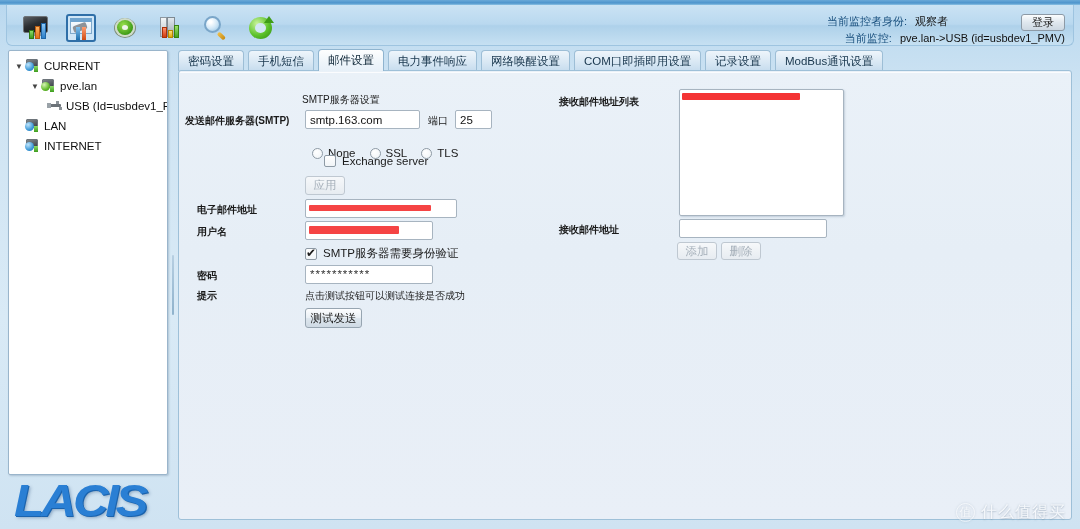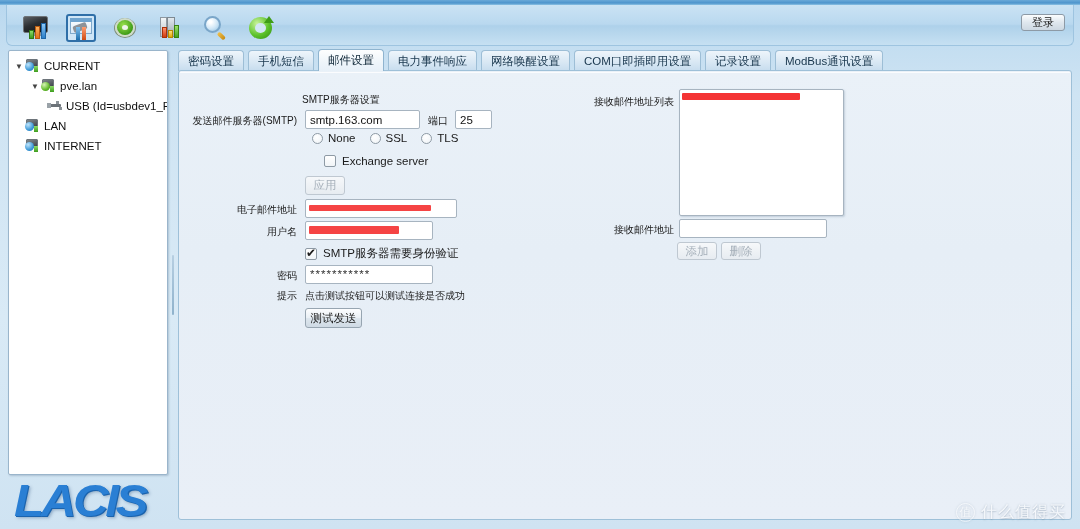--- a/index.html
+++ b/index.html
@@ -149,33 +149,33 @@
   .content {
     position:absolute; left:178px; top:70px; width:894px; height:450px;
     background:linear-gradient(180deg,#eaf1f8 0%, #e6eef6 40%, #e9eff7 100%);
     border:1px solid #9ec0d8; border-radius:3px;
   }
   .content::after {
     content:""; position:absolute; left:1px; top:1px; right:1px; height:1px; background:rgba(255,255,255,.8);
   }
 
   .lbl { position:absolute; font-size:10px; color:#1a1a1a; white-space:nowrap; }
-  .lbl.r { text-align:right; }
+  .lbl.r { text-align:left;font-weight:bold; }
 
   .txt {
     position:absolute; height:19px;
     background:#ffffff; border:1px solid #a7b4c0; border-radius:2px;
     font-size:11.5px; color:#111; padding:0 4px; line-height:17px;
     font-family:"Liberation Sans", sans-serif;
   }
   .txt.ro { background:#ffffff; }
   .redact { position:absolute; height:6px; background:#f43434; border-radius:1px; opacity:.92; }
 
   .radio-row { position:absolute; display:flex; align-items:center; gap:6px; }
-  .radio { display:flex; align-items:center; gap:5px; cursor:pointer; font-size:11.5px; color:#1a1a1a; }
+  .radio { display:flex; align-items:center; gap:5px; cursor:pointer; font-size:11.5px; color:#1a1a1a;margin-top:15px; }
   .radio .dot { width:11px; height:11px; border-radius:50%; border:1px solid #8e9aa5;
     background:radial-gradient(circle at 40% 35%, #ffffff, #edf2f6); }
   .chk-row { position:absolute; display:flex; align-items:center; gap:6px; font-size:11.5px; color:#1a1a1a; cursor:pointer;}
   .chk { width:12px; height:12px; border:1px solid #8e9aa5; background:linear-gradient(180deg,#ffffff,#f0f4f7);
     border-radius:2px; position:relative; }
   .chk.on::after { content:"✔"; position:absolute; left:0px; top:-3px; font-size:12px; color:#1b1b1b; line-height:14px; }
 
   .btn {
     position:absolute; display:flex; align-items:center; justify-content:center;
     background:linear-gradient(180deg,#fcfdfe 0%, #eaf0f5 48%, #dde6ee 52%, #cfdae4 100%);
@@ -235,20 +235,30 @@
         <span class="lens"></span>
           <span class="hdl"></span>
       </div>
       <div class="tbicon ic-refresh">
         <span class="ring"></span>
           <span class="hole"></span>
           <span class="arw"></span>
       </div>
     </div>
 
+    <div class="session-info">
+      <div class="si-row">
+        <span class="si-label">当前监控者身份:</span>
+        <span class="si-value">观察者</span>
+      </div>
+      <div class="si-row">
+        <span class="si-label">当前监控:</span>
+        <span class="si-value">pve.lan-&gt;USB (id=usbdev1_PMV)</span>
+      </div>
+    </div>
     <div class="login-btn">登录</div>
   </div>
 
   <div class="tree-panel">
     <div class="tree" id="tree-host">
         <div class="tnode ind1">
           <span class="twist">▼</span>
           <span class="pc-icon">
             <span class="mon"></span>
             <span class="glb"></span>

